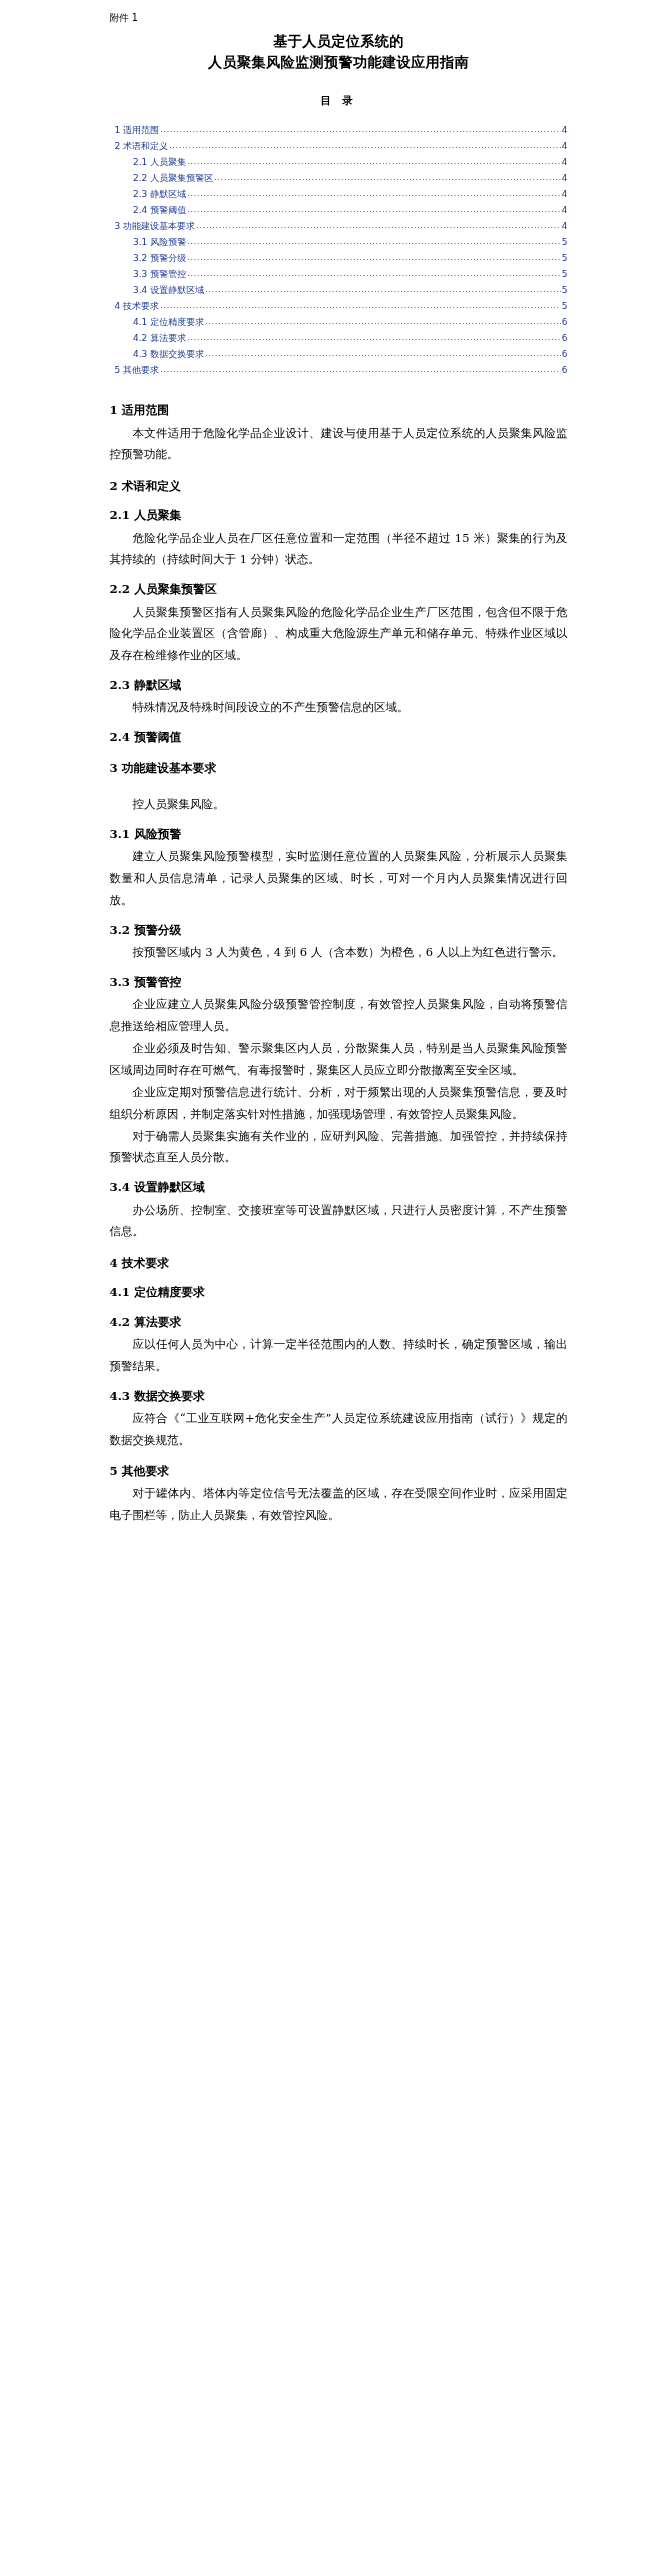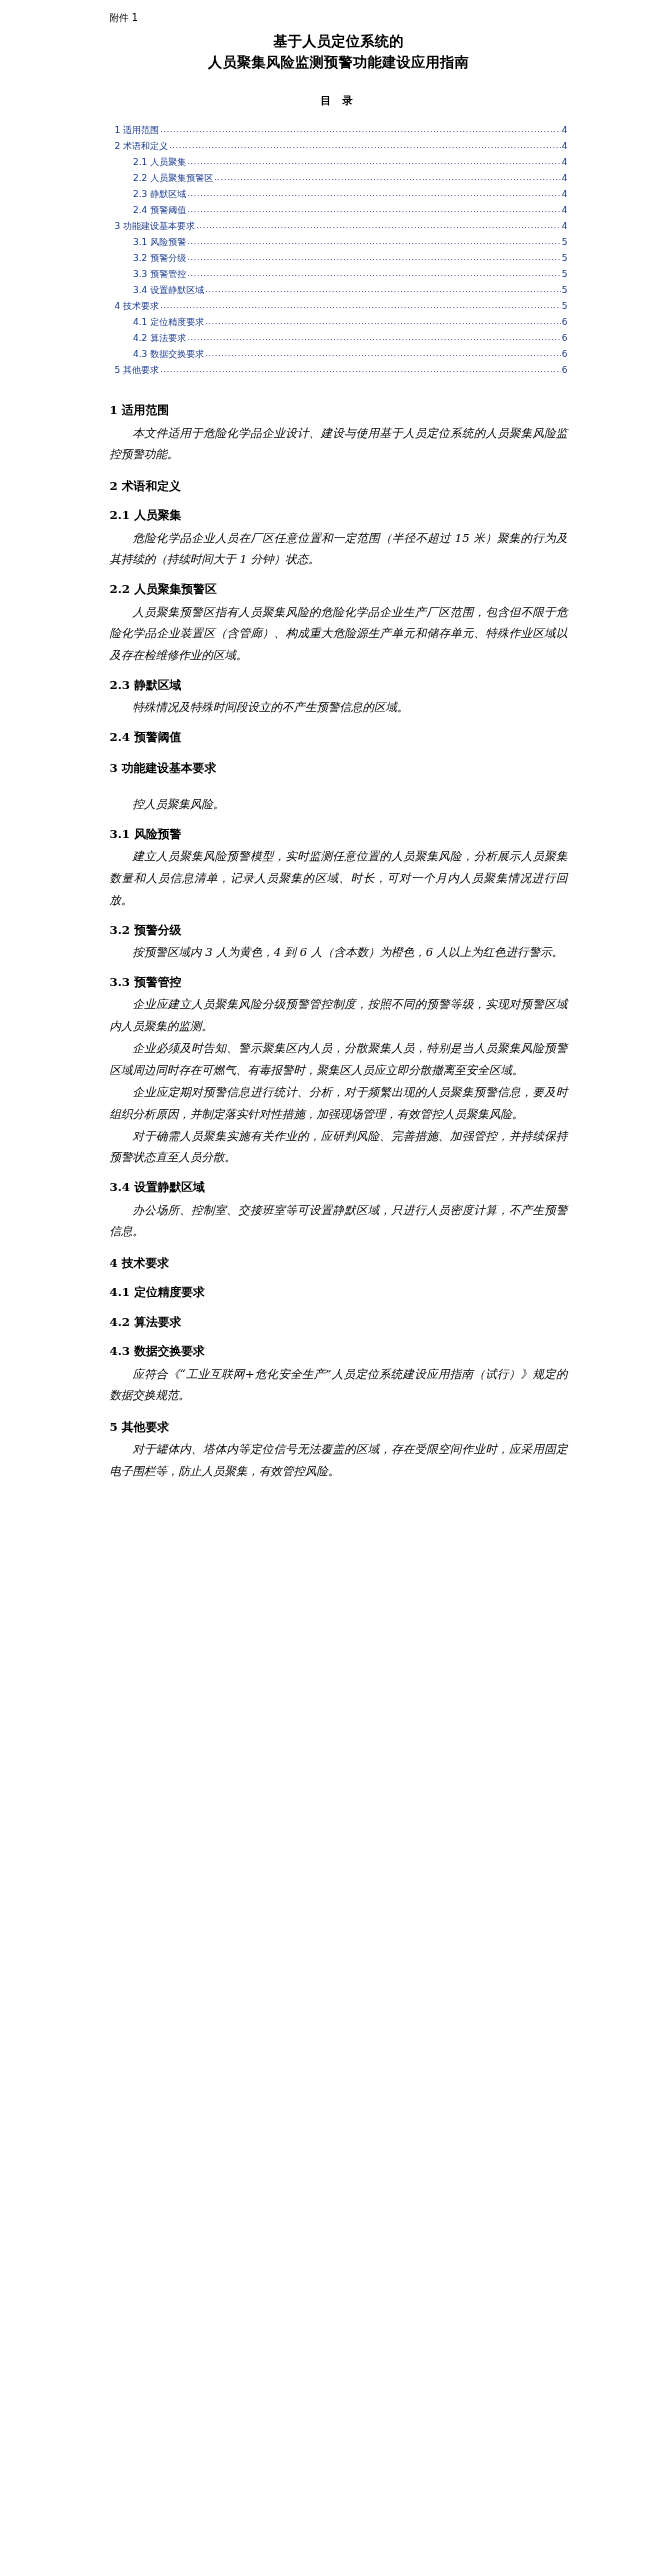--- a/index.html
+++ b/index.html
@@ -89,21 +89,20 @@
   }
   .h2 {
     font-weight: bold;
     font-size: 11.8px;
     margin: 7.4px 0 1.2px 0;
   }
   .p {
     text-indent: 2em;
     margin: 0 0 0.6px 0;
     text-align: justify;
-    font-style: italic;
   }
   .gap { height: 13.6px; }
 </style>
 </head>
 <body>
 
 <div class="page">
   <div class="inner">
 
     <div class="attach-label">附件 1</div>
@@ -210,29 +209,30 @@
         <div class="p">特殊情况及特殊时间段设立的不产生预警信息的区域。</div>
         <div class="h2">2.4 预警阈值</div>
         <div class="h1">3 功能建设基本要求</div>
         <div class="gap"></div>
         <div class="p">控人员聚集风险。</div>
         <div class="h2">3.1 风险预警</div>
         <div class="p">建立人员聚集风险预警模型，实时监测任意位置的人员聚集风险，分析展示人员聚集数量和人员信息清单，记录人员聚集的区域、时长，可对一个月内人员聚集情况进行回放。</div>
         <div class="h2">3.2  预警分级</div>
         <div class="p">按预警区域内 3 人为黄色，4 到 6 人（含本数）为橙色，6 人以上为红色进行警示。</div>
         <div class="h2">3.3 预警管控</div>
-        <div class="p">企业应建立人员聚集风险分级预警管控制度，按照不同的预警等级，实现对预警区域内人员聚集的监测。</div>
+        <div class="p">企业应建立人员聚集风险分级预警管控制度，有效管控人员聚集风险，自动将预警信息推送给相应管理人员。</div>
         <div class="p">企业必须及时告知、警示聚集区内人员，分散聚集人员，特别是当人员聚集风险预警区域周边同时存在可燃气、有毒报警时，聚集区人员应立即分散撤离至安全区域。</div>
         <div class="p">企业应定期对预警信息进行统计、分析，对于频繁出现的人员聚集预警信息，要及时组织分析原因，并制定落实针对性措施，加强现场管理，有效管控人员聚集风险。</div>
         <div class="p">对于确需人员聚集实施有关作业的，应研判风险、完善措施、加强管控，并持续保持预警状态直至人员分散。</div>
         <div class="h2">3.4 设置静默区域</div>
         <div class="p">办公场所、控制室、交接班室等可设置静默区域，只进行人员密度计算，不产生预警信息。</div>
         <div class="h1">4 技术要求</div>
         <div class="h2">4.1 定位精度要求</div>
         <div class="h2">4.2 算法要求</div>
+        <div class="p">应以任何人员为中心，计算一定半径范围内的人数、持续时长，确定预警区域，输出预警结果。</div>
         <div class="h2">4.3 数据交换要求</div>
         <div class="p">应符合《“工业互联网+危化安全生产”人员定位系统建设应用指南（试行）》规定的数据交换规范。</div>
         <div class="h1">5 其他要求</div>
         <div class="p">对于罐体内、塔体内等定位信号无法覆盖的区域，存在受限空间作业时，应采用固定电子围栏等，防止人员聚集，有效管控风险。</div>
       </div>
 
   </div>
 </div>
 
 

